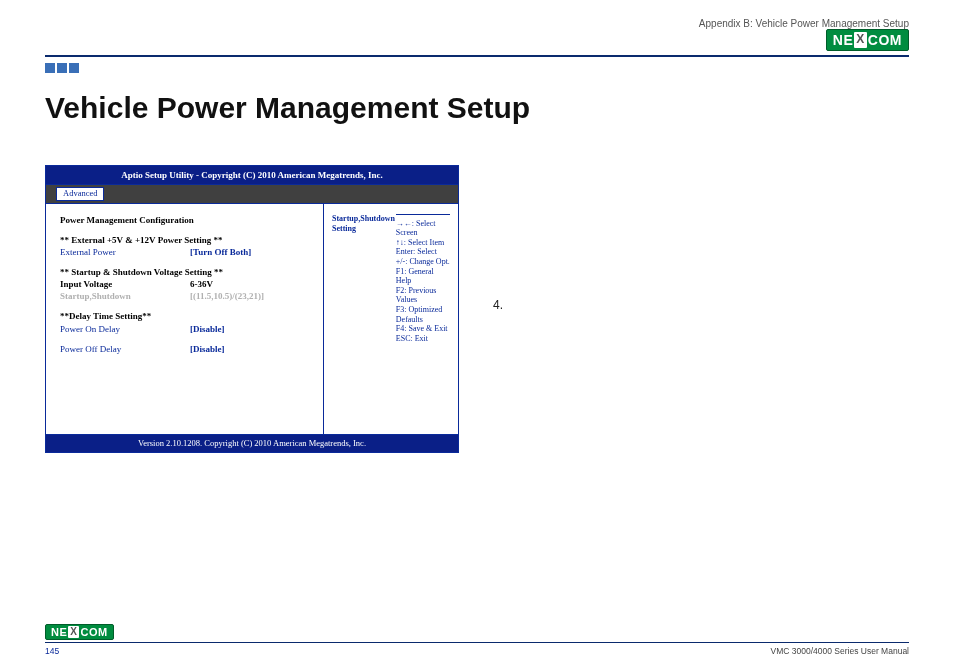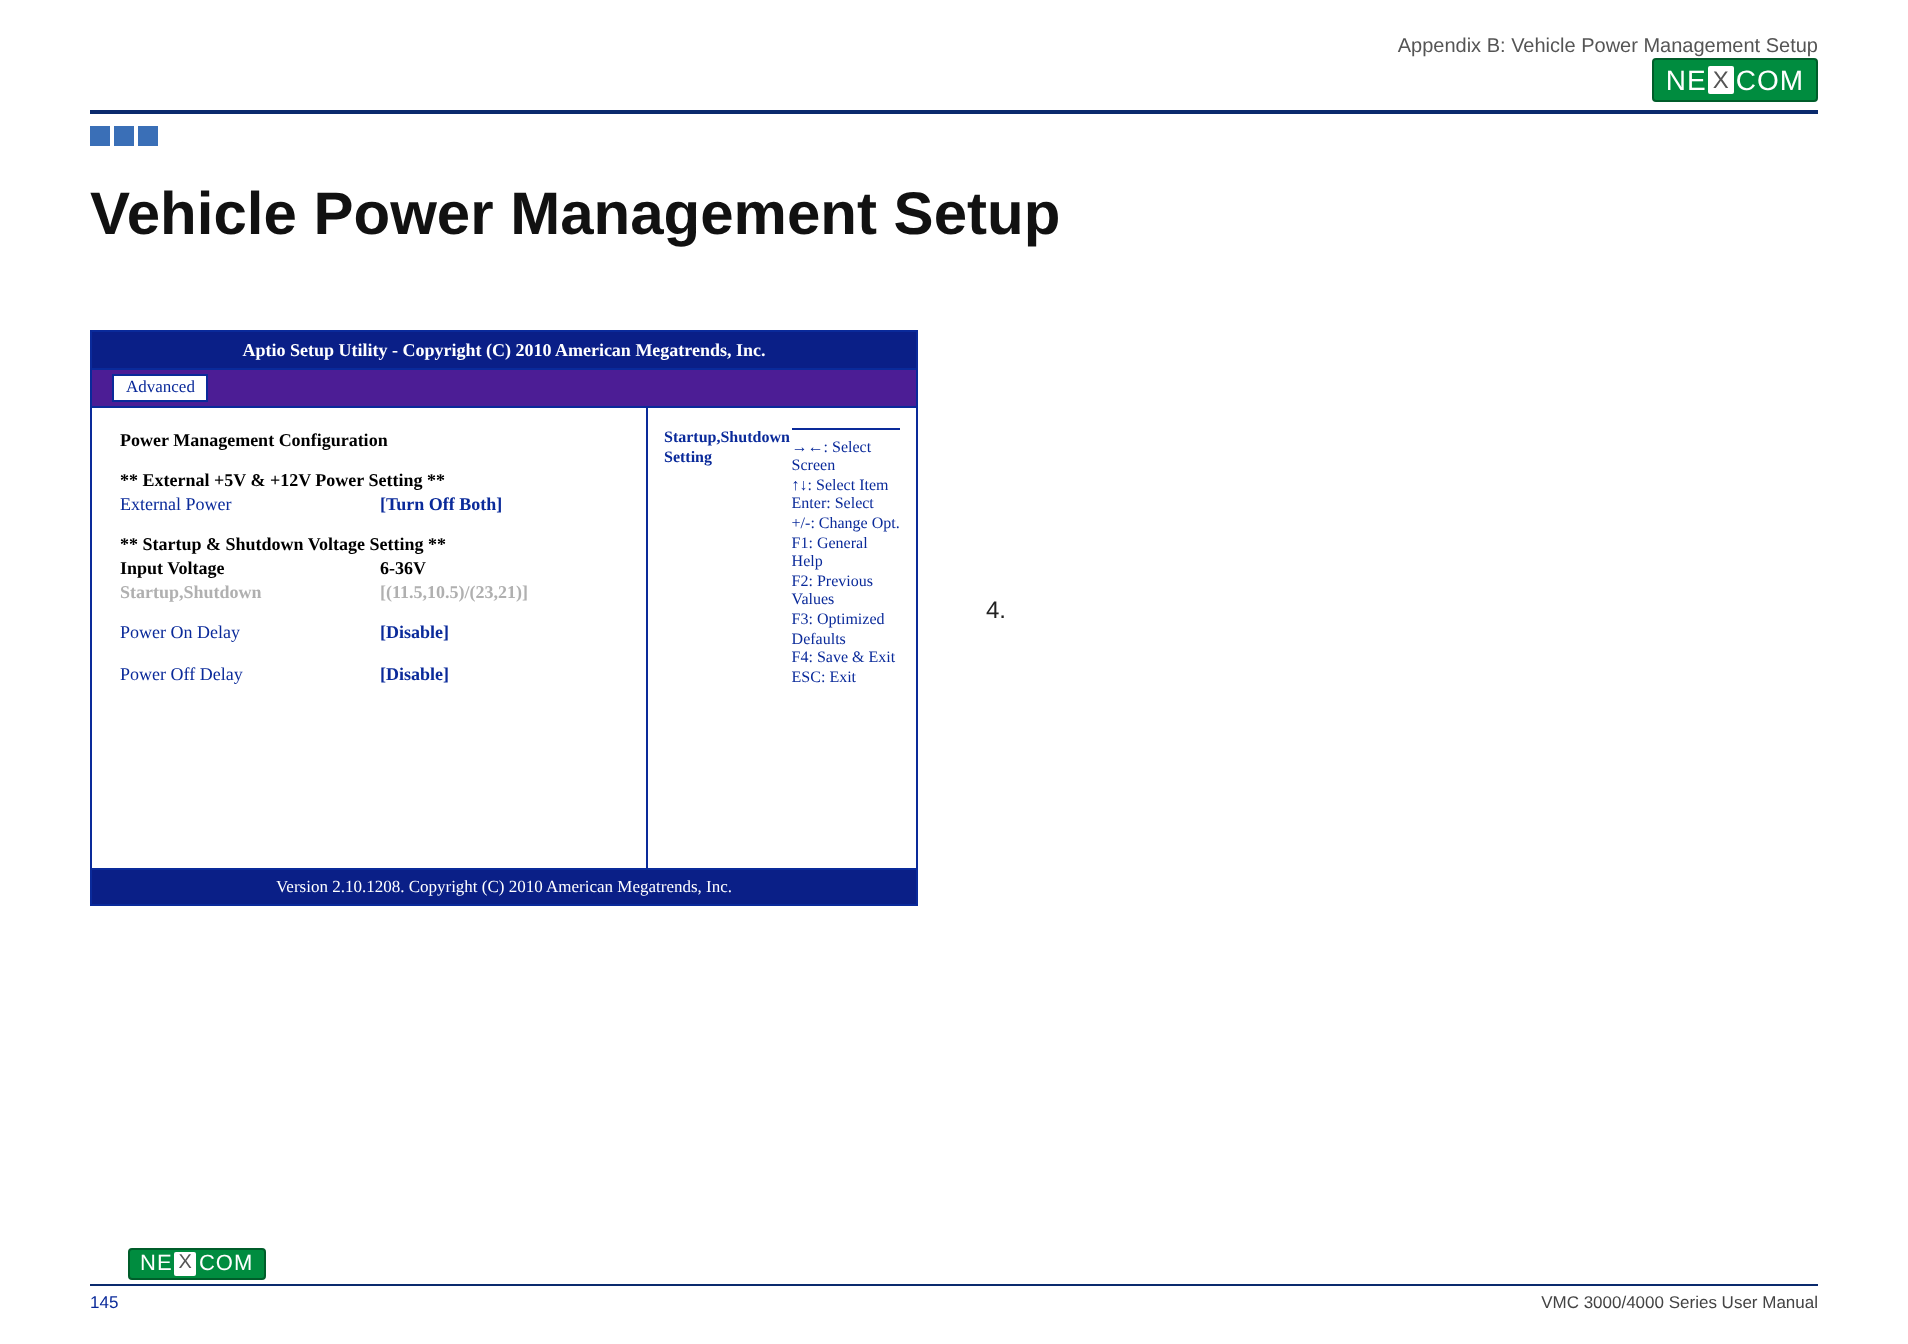--- a/index.html
+++ b/index.html
@@ -19,30 +19,28 @@
     display: flex;
     justify-content: space-between;
     align-items: flex-end;
     font-size: 10px;
     color: #555;
     padding-bottom: 2px;
     flex-direction: column;
   }
   .logo {
     display: inline-flex;
-    align-items: center;
     background: #008c3f;
     color: #fff;
-    font-weight: normal;
+    font-weight: bold;
     font-size: 14px;
     padding: 2px 6px;
     border-radius: 2px;
     letter-spacing: 0.5px;
     border: 1px solid #005d2a;
-    margin-left: 19px;
   }
   .logo .x {
     background: #fff;
     color: #555;
     margin: 0 1px;
     padding: 0 2px;
     border-radius: 1px;
     font-size: 12px;
     line-height: 14px;
   }
@@ -92,21 +90,21 @@
   }
   .bios-title {
     background: #0a1f87;
     color: #fff;
     text-align: center;
     font-weight: bold;
     padding: 3px 0;
     font-size: 9px;
   }
   .bios-tabrow {
-    background: #4c1d95;
+    background: #404040;
     border-top: 1px solid #0a2a9a;
     border-bottom: 1px solid #0a2a9a;
     padding: 2px 10px;
   }
   .bios-tab {
     display: inline-block;
     color: #0a2a9a;
     border: 1px solid #0a2a9a;
     padding: 0 6px;
     background: #fff;
@@ -227,20 +225,21 @@
           <div class="kv bold">
             <span class="k">Input Voltage</span>
             <span class="v">6-36V</span>
           </div>
           <div class="kv gray-text bold">
             <span class="k">Startup,Shutdown</span>
             <span class="v">[(11.5,10.5)/(23,21)]</span>
           </div>
           <div style="height:8px"></div>
 
+          <div class="bold">**Delay Time Setting**</div>
           <div class="kv blue-text">
             <span class="k">Power On Delay</span>
             <span class="v bold">[Disable]</span>
           </div>
           <div style="height:8px"></div>
           <div class="kv blue-text">
             <span class="k">Power Off Delay</span>
             <span class="v bold">[Disable]</span>
           </div>
         </div>

